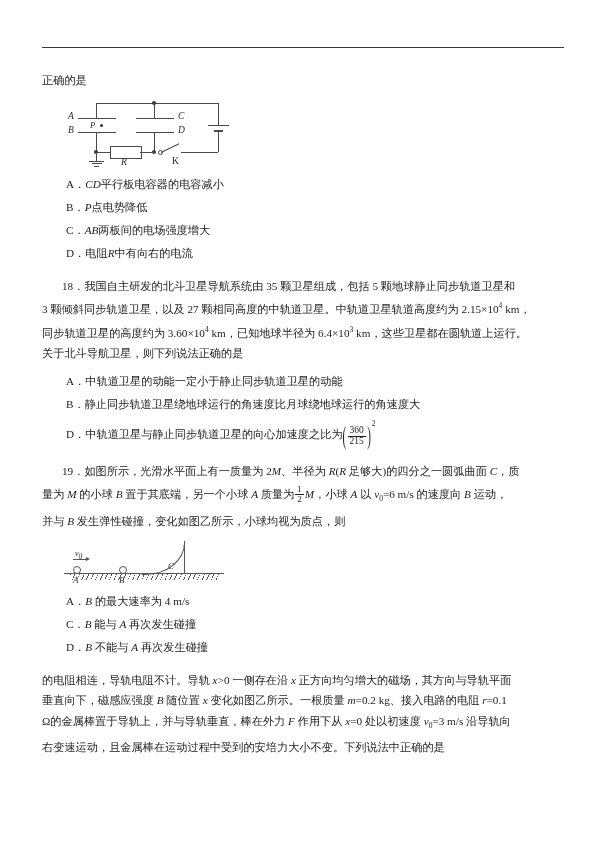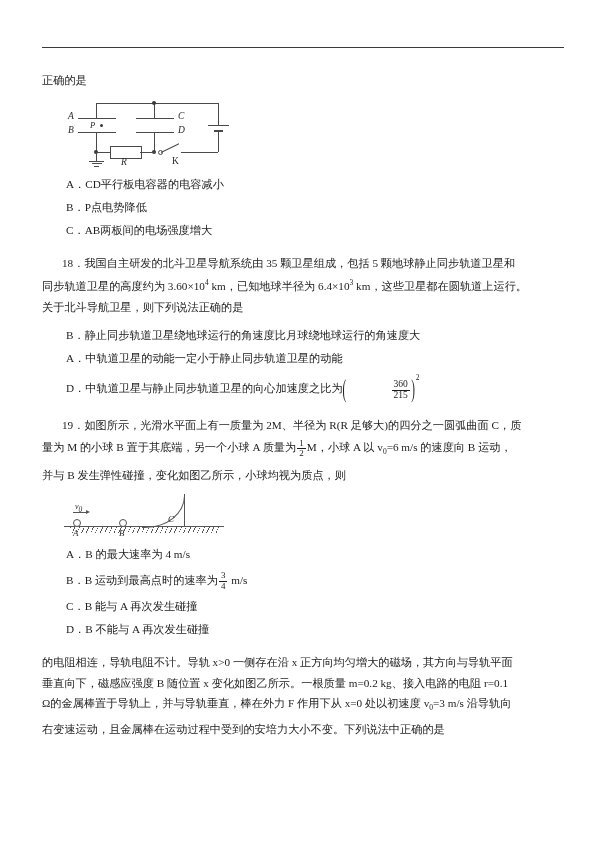--- a/index.html
+++ b/index.html
@@ -55,21 +55,21 @@
     padding-left: 24px;
     color: #1c1c1c;
     white-space: nowrap;
   }
   .opt-tall {
     line-height: 29px;
   }
   .gap-sm { height: 7px; }
   .gap-md { height: 11px; }
 
-  .it { }
+  .it { font-style: italic; }
 
   
   .frac {
     display: inline-block;
     vertical-align: middle;
     text-align: center;
     font-size: 9px;
     line-height: 1.02;
     margin: 0 1px;
     position: relative;
@@ -77,21 +77,20 @@
   }
   .frac .n { display: block; padding: 0 2px; }
   .frac .d { display: block; border-top: 1px solid #1c1c1c; padding: 0 2px; }
 
   .bigfrac {
     display: inline-block;
     vertical-align: middle;
     text-align: center;
     font-size: 9.5px;
     line-height: 1.05;
-    margin-left: 44px;
   }
   .bigfrac .n { display: block; padding: 0 2px; }
   .bigfrac .d { display: block; border-top: 1px solid #1c1c1c; padding: 0 2px; }
 
   .paren-wrap {
     display: inline-block;
     vertical-align: middle;
     position: relative;
     padding: 0 5px;
   }
@@ -300,38 +299,44 @@
 
     <div class="opt">
       <span>A．</span><span class="it">CD</span><span>平行板电容器的电容减小</span>
     </div>
     <div class="opt">
       <span>B．</span><span class="it">P</span><span>点电势降低</span>
     </div>
     <div class="opt">
       <span>C．</span><span class="it">AB</span><span>两板间的电场强度增大</span>
     </div>
+    <div class="opt">
+      <span>D．</span><span>电阻</span><span class="it">R</span><span>中有向右的电流</span>
+    </div>
 
     <div class="gap-md"></div>
 
     <div class="stem-line">
       <span style="display:inline-block;width:20px;"></span><span>18．</span><span>我国自主研发的北斗卫星导航系统由 35 颗卫星组成，包括 5 颗地球静止同步轨道卫星和</span>
     </div>
     <div class="stem-line">
+      <span>3 颗倾斜同步轨道卫星，以及 27 颗相同高度的中轨道卫星。中轨道卫星轨道高度约为 2.15×10</span><sup>4</sup><span> km，</span>
+    </div>
+    <div class="stem-line">
       <span>同步轨道卫星的高度约为 3.60×10</span><sup>4</sup><span> km，已知地球半径为 6.4×10</span><sup>3</sup><span> km，这些卫星都在圆轨道上运行。</span>
     </div>
     <div class="stem-line">关于北斗导航卫星，则下列说法正确的是</div>
 
     <div class="gap-sm"></div>
 
     <div class="opt">
+      <span>A．</span><span>中轨道卫星的动能一定小于静止同步轨道卫星的动能</span>
+    </div>
+    <div class="opt">
       <span>B．</span><span>静止同步轨道卫星绕地球运行的角速度比月球绕地球运行的角速度大</span>
-    </div>
-    <div class="opt">
-      <span>A．</span><span>中轨道卫星的动能一定小于静止同步轨道卫星的动能</span>
     </div>
     <div class="opt opt-tall">
       <span>D．</span><span>中轨道卫星与静止同步轨道卫星的向心加速度之比为</span><span class="paren-wrap"><span class="bigfrac"><span class="n">360</span><span class="d">215</span></span></span><span class="sup-outside">2</span>
     </div>
 
     <div class="gap-md"></div>
 
     <div class="stem-line">
       <span style="display:inline-block;width:20px;"></span><span>19．</span><span>如图所示，光滑水平面上有一质量为 2</span><span class="it">M</span><span>、半径为 </span><span class="it">R</span><span>(</span><span class="it">R</span><span> 足够大)的四分之一圆弧曲面 </span><span class="it">C</span><span>，质</span>
     </div>
@@ -356,23 +361,20 @@
       <span class="figlbl" style="left:55px; top:35px;">B</span>
 
       <div class="curve"></div>
       <div class="wall"></div>
       <span class="figlbl" style="left:104px; top:21px;">C</span>
     </div>
 
     <div class="opt">
       <span>A．</span><span class="it">B</span><span> 的最大速率为 4 m/s</span>
     </div>
-    <div class="opt opt-tall">
-      <span>B．</span><span class="it">B</span><span> 运动到最高点时的速率为</span><span class="frac"><span class="n">3</span><span class="d">4</span></span><span> m/s</span>
-    </div>
     <div class="opt">
       <span>C．</span><span class="it">B</span><span> 能与 </span><span class="it">A</span><span> 再次发生碰撞</span>
     </div>
     <div class="opt">
       <span>D．</span><span class="it">B</span><span> 不能与 </span><span class="it">A</span><span> 再次发生碰撞</span>
     </div>
 
     <div class="gap-md"></div>
 
     <div class="stem-line">

